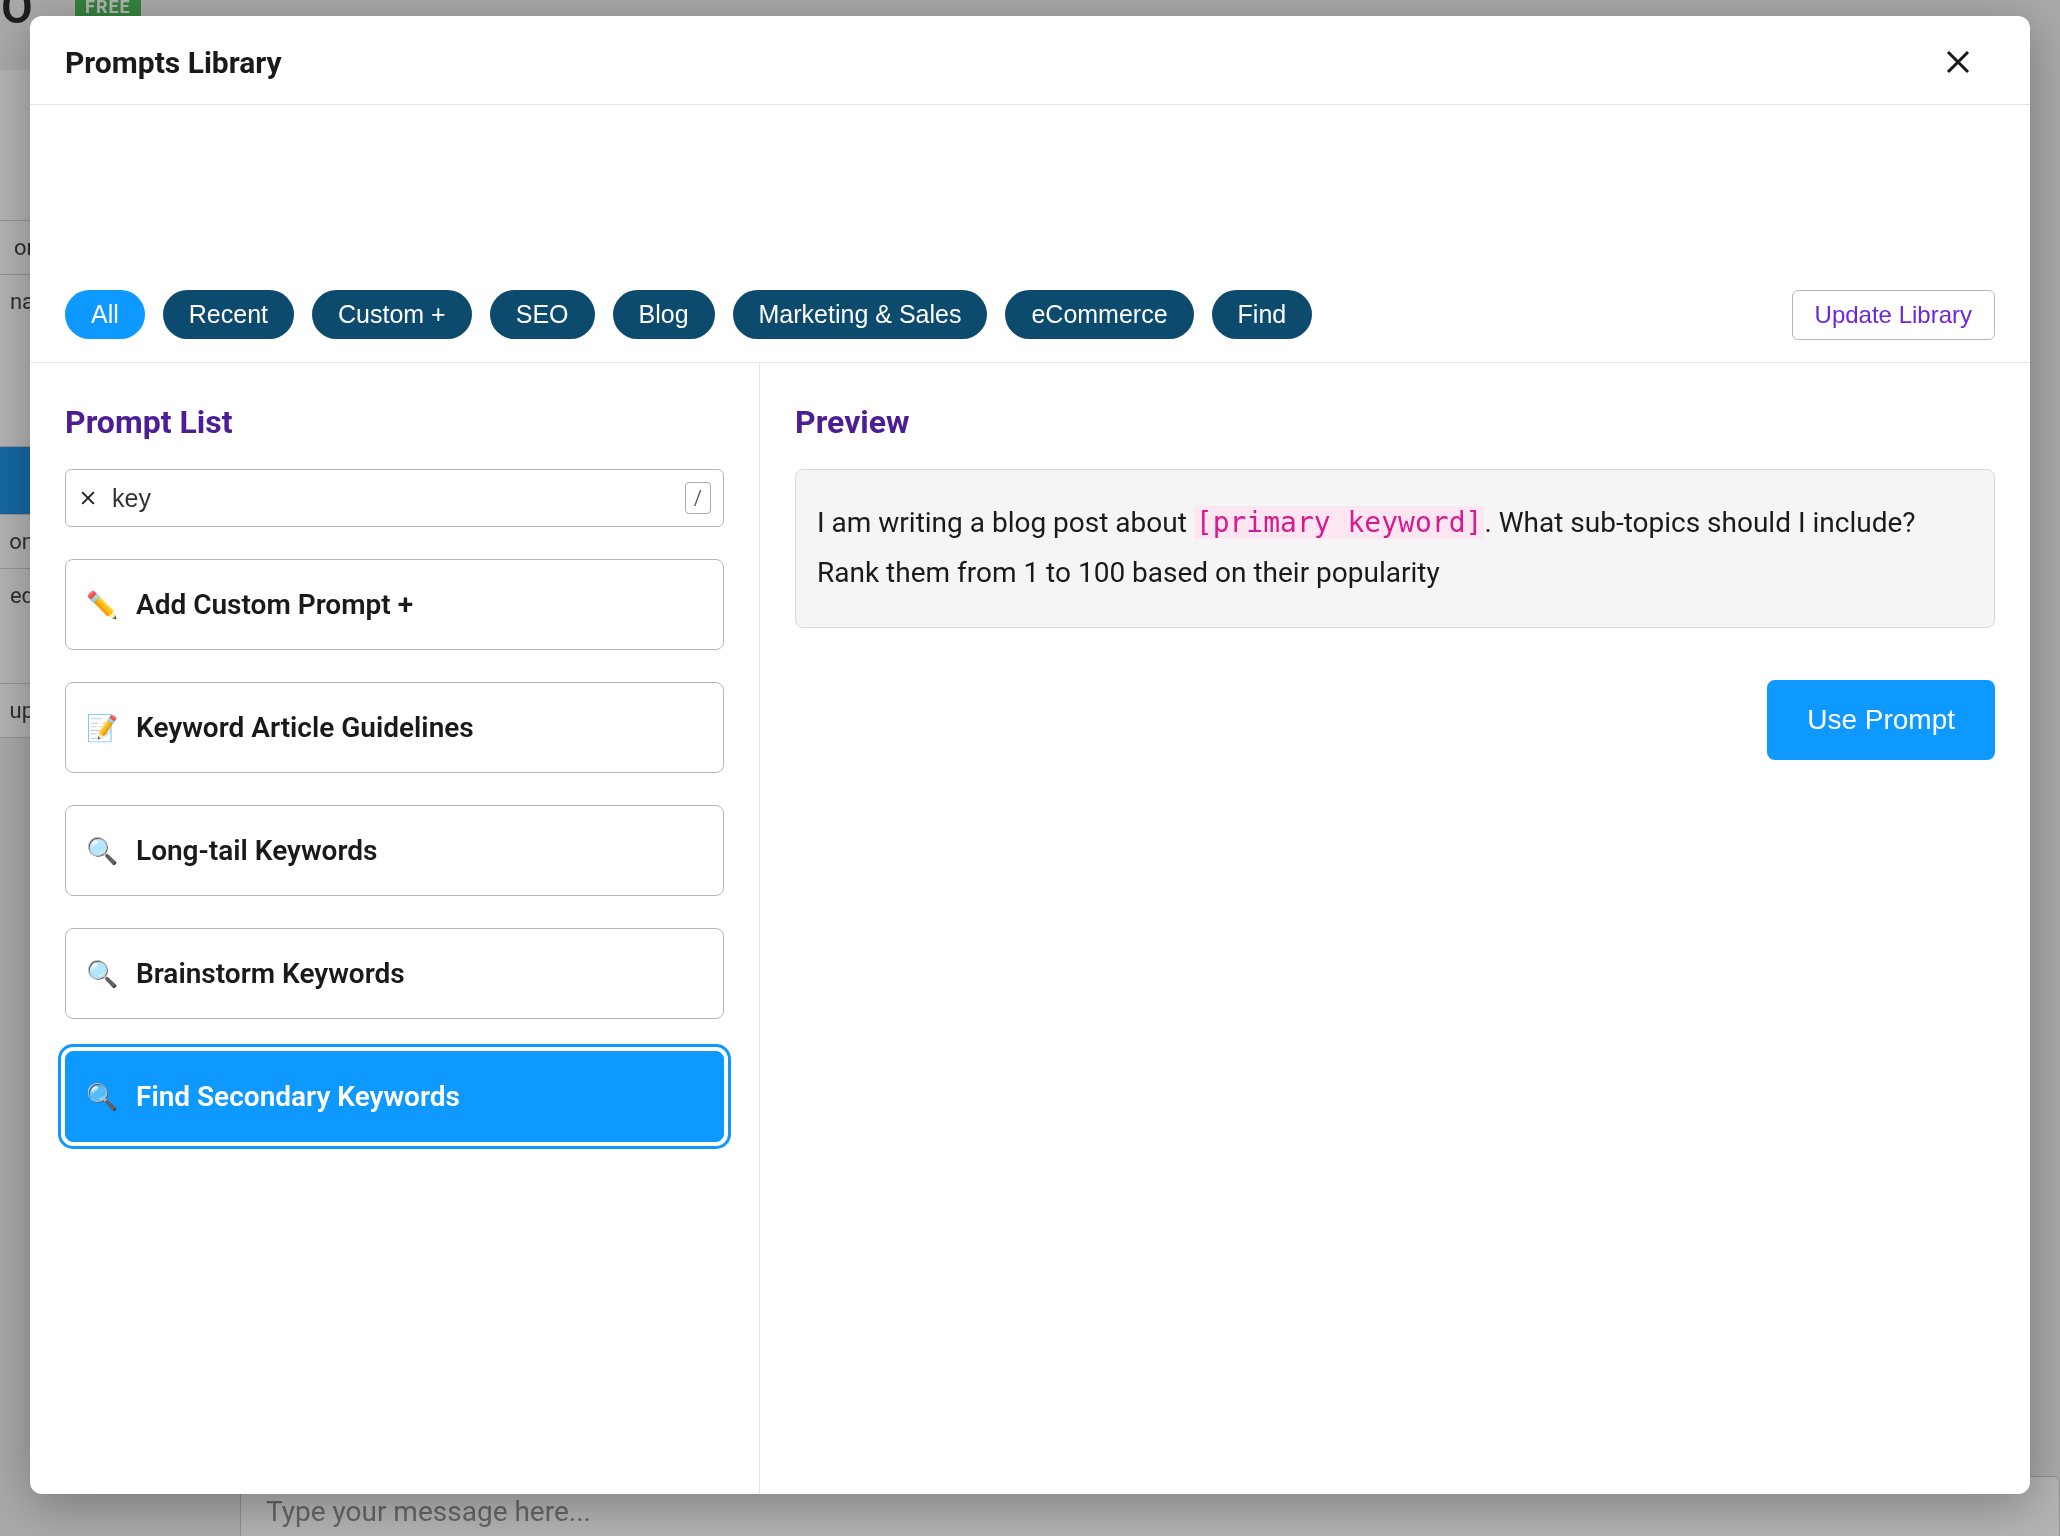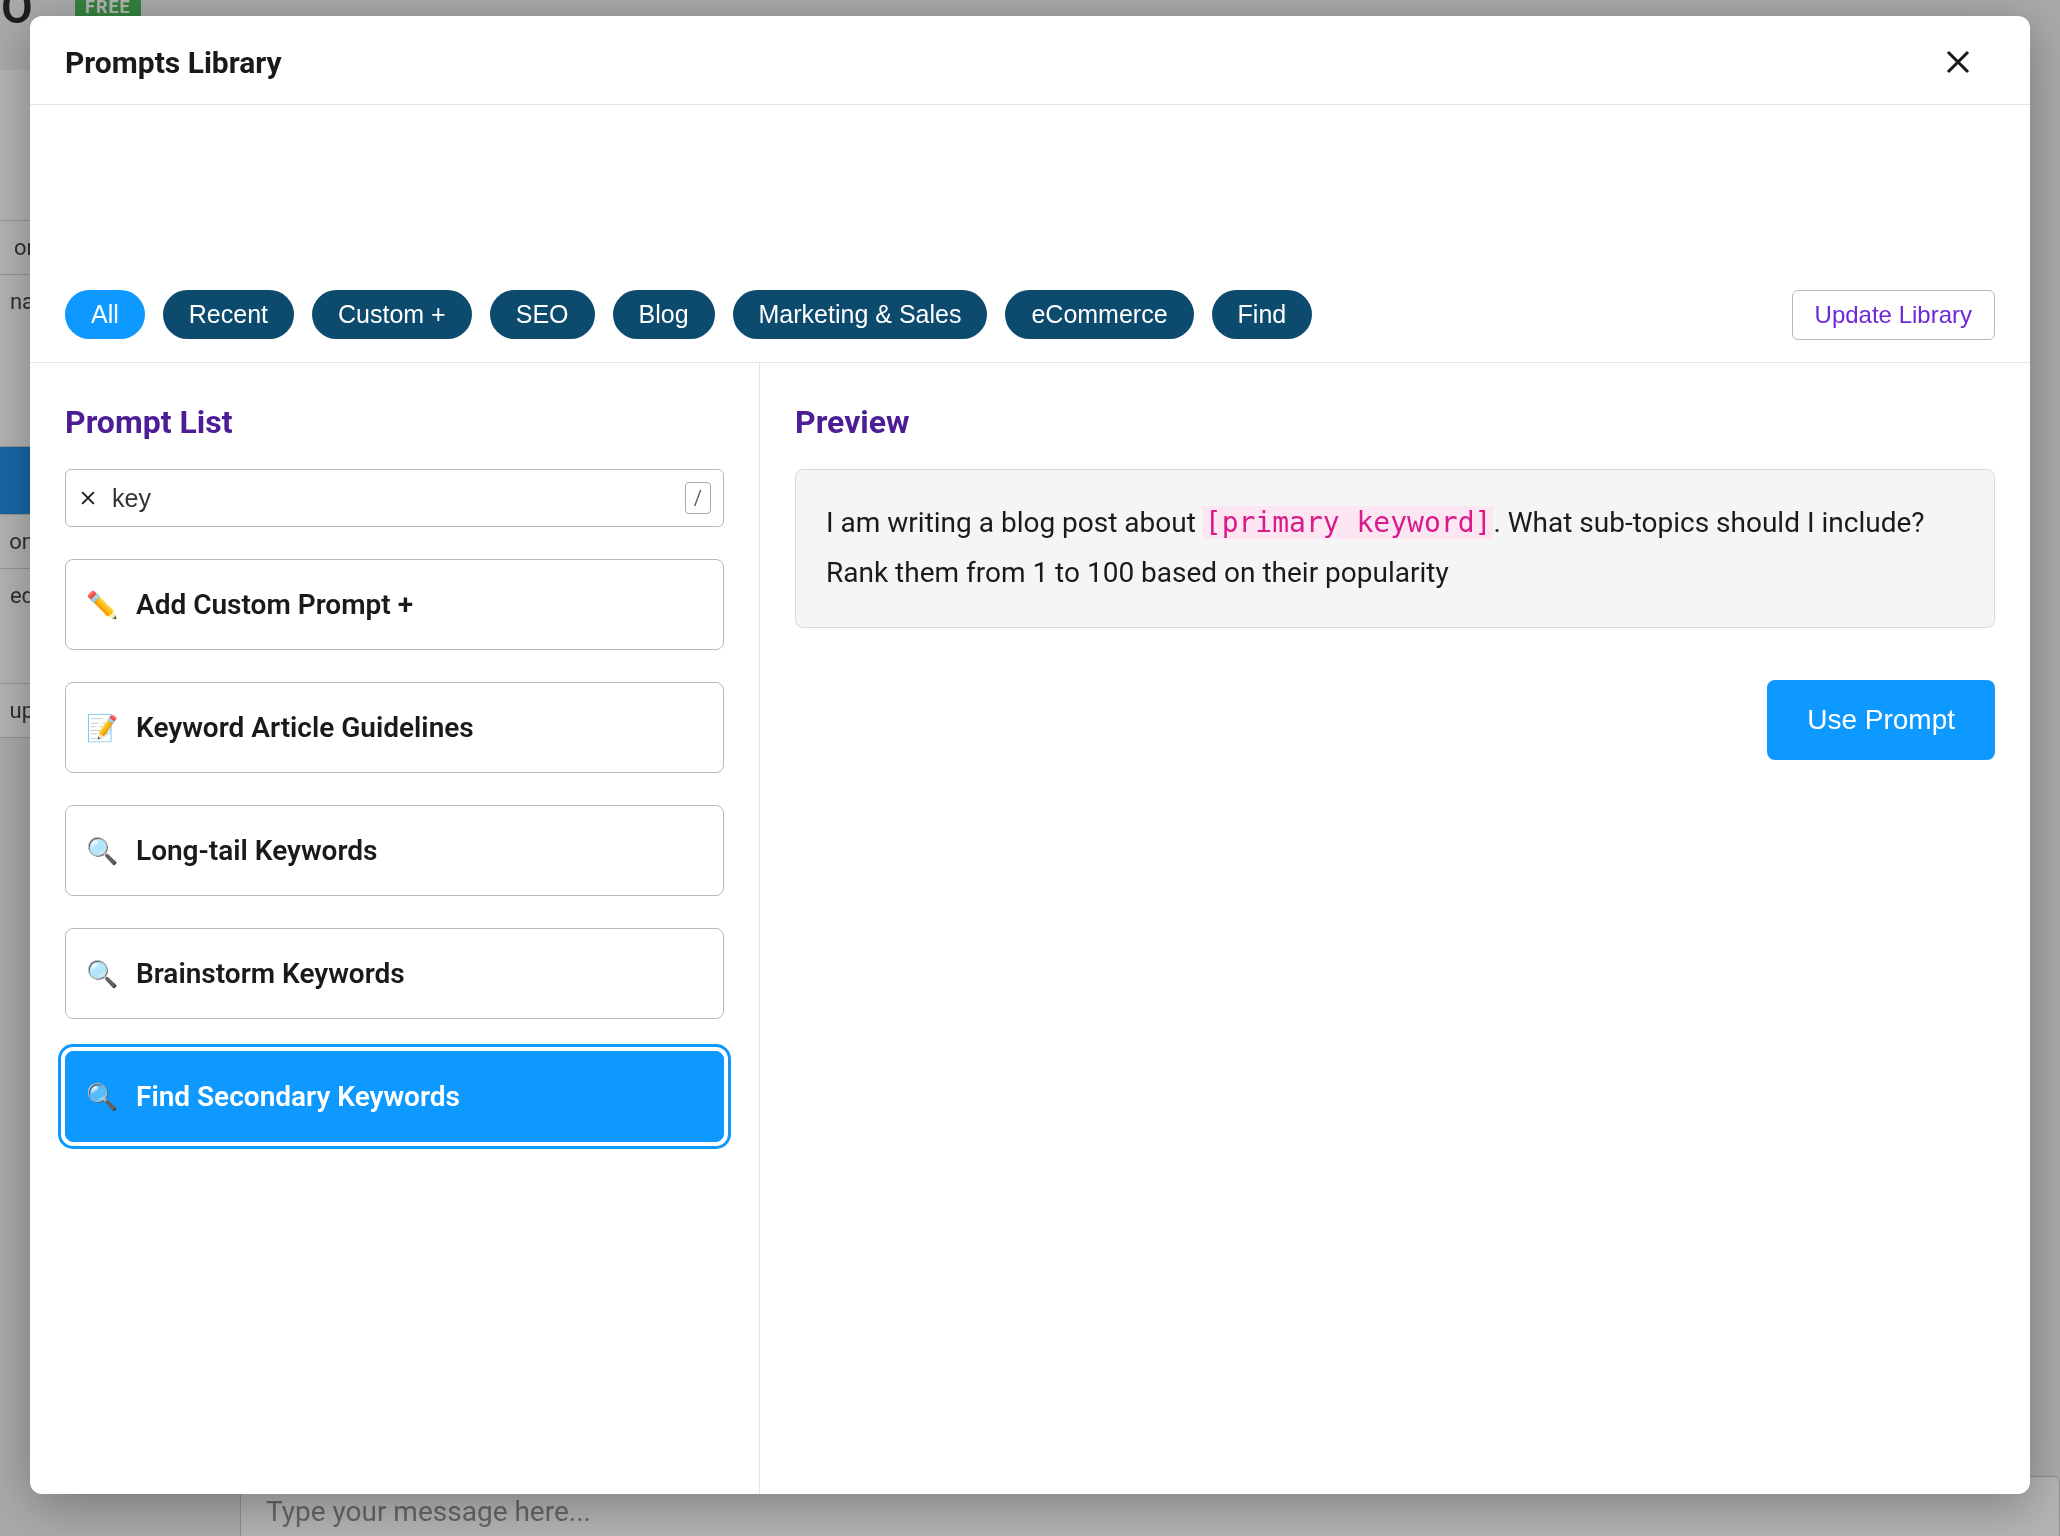--- a/index.html
+++ b/index.html
@@ -266,21 +266,21 @@
     .right-col {
       flex: 1;
       padding: 40px 35px;
       display: flex;
       flex-direction: column;
     }
     .preview-box {
       background: #f5f5f6;
       border: 1px solid #d8d8d8;
       border-radius: 8px;
-      padding: 28px 30px;
+      padding: 28px 21px;
       font-size: 28px;
       line-height: 1.8;
       color: #1a1a1a;
       margin-bottom: 52px;
     }
     .preview-var {
       color: #d81b8c;
       background: #fce6f2;
       font-family: "Menlo", "Consolas", monospace;
       padding: 0 2px;

